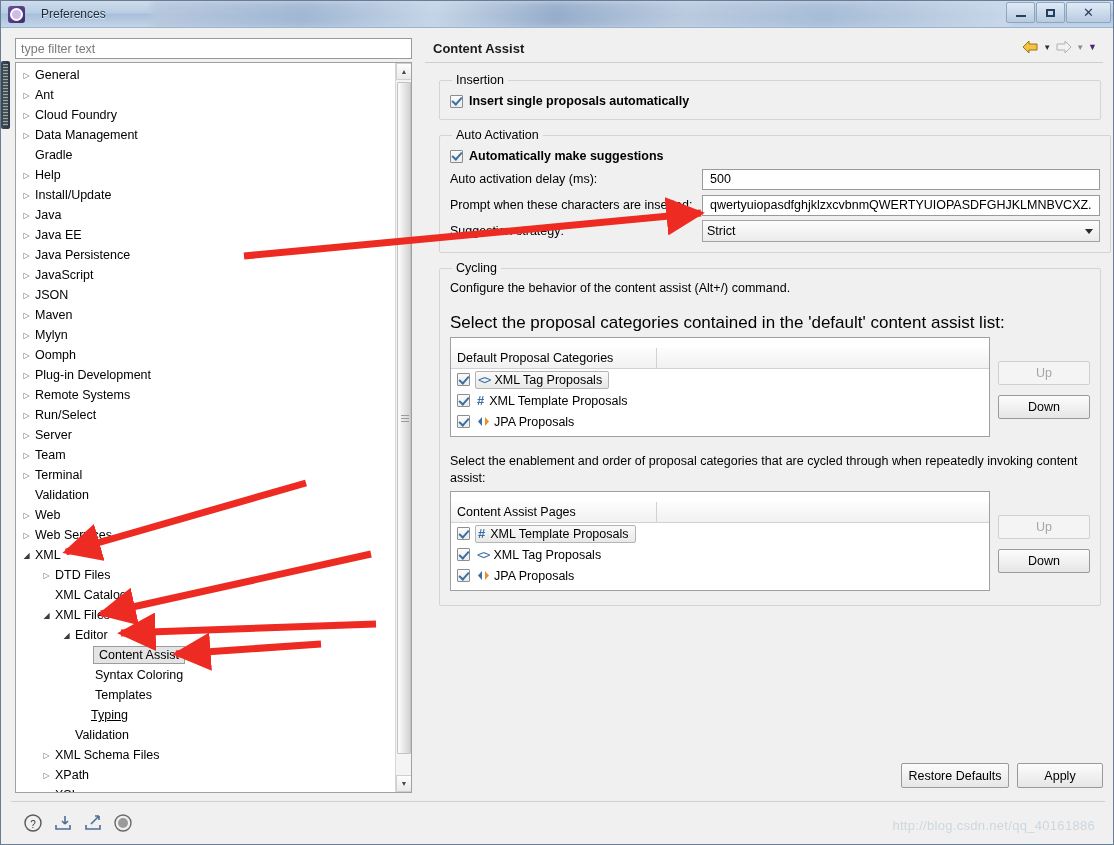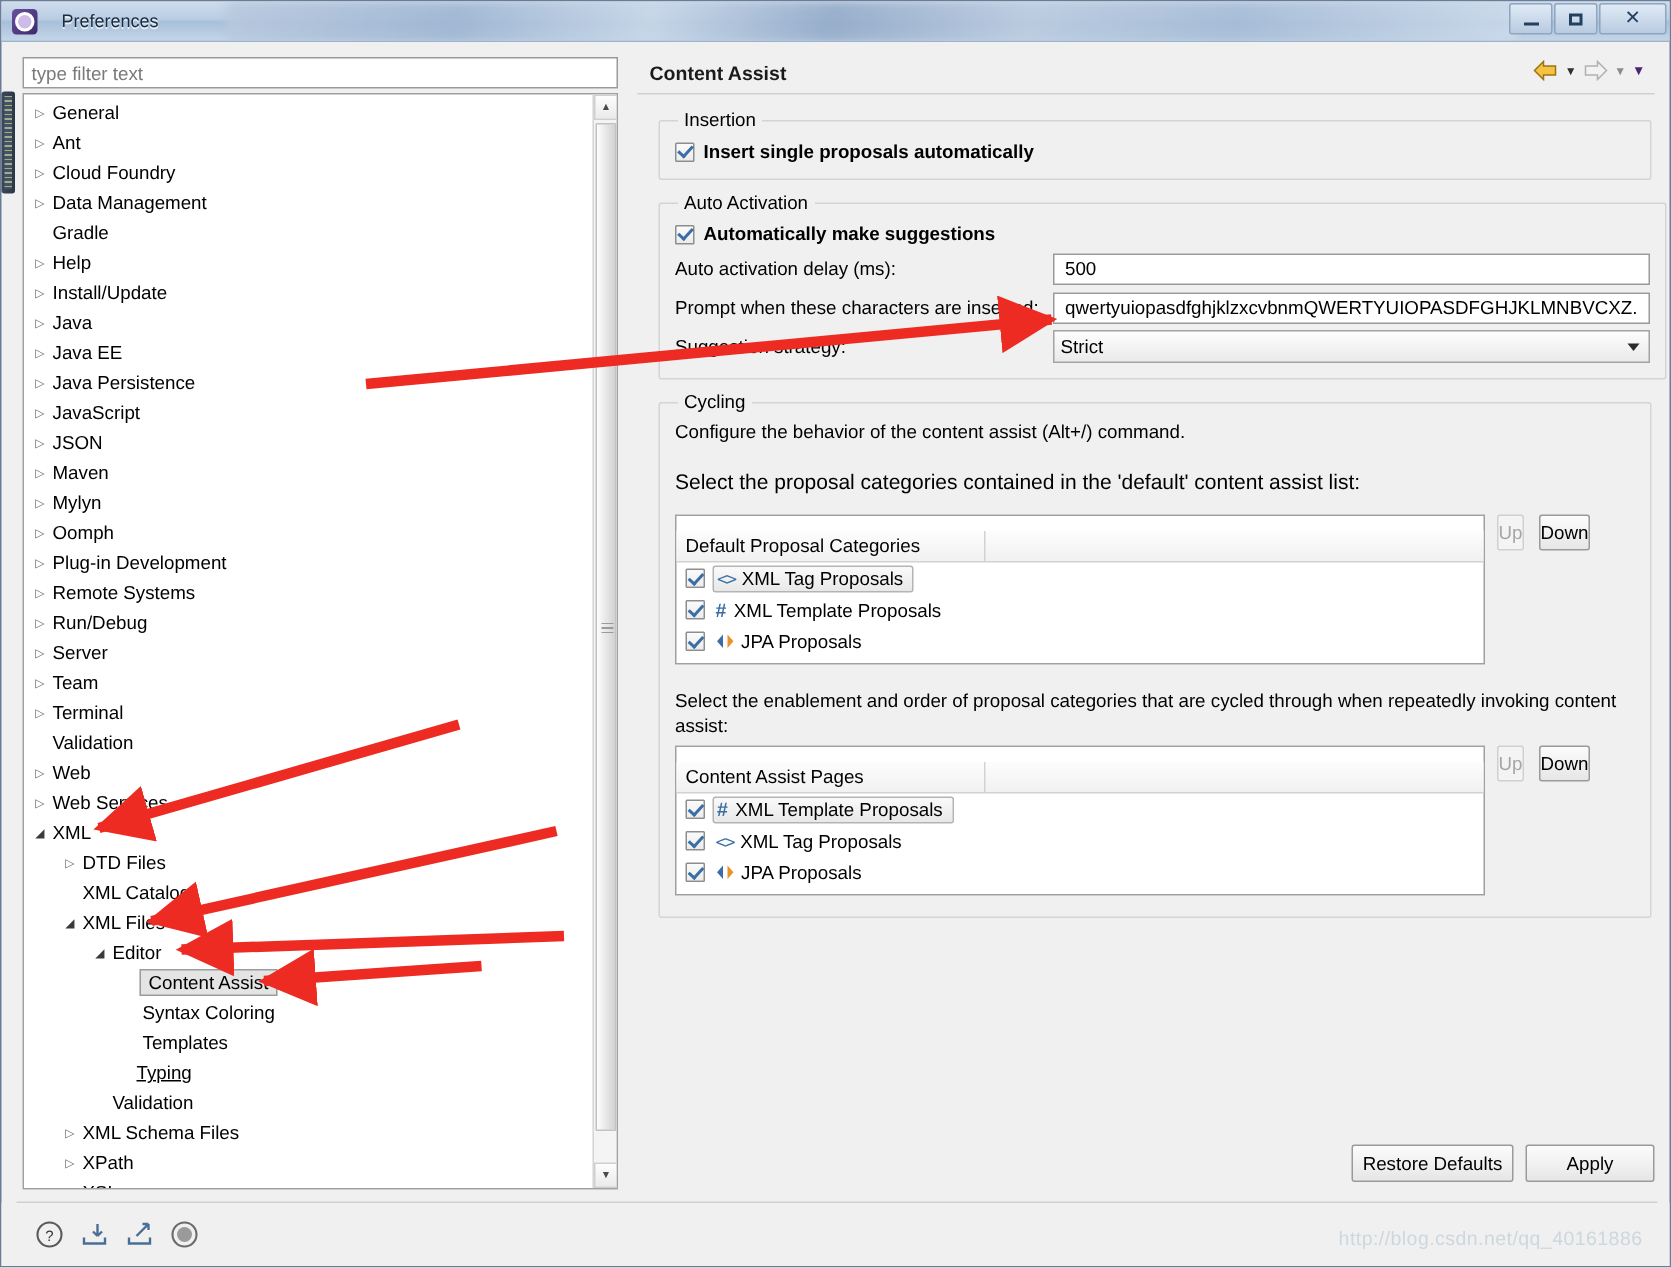--- a/index.html
+++ b/index.html
@@ -192,21 +192,21 @@
     padding: 0 4px; font-size: 12.5px; line-height: 20px;
     position: relative;
   }
   .tselect .caret {
     position: absolute; right: 6px; top: 50%; margin-top: -2px;
     width: 0; height: 0; border-left: 4px solid transparent;
     border-right: 4px solid transparent; border-top: 5px solid #2b2b2b;
   }
 
   .desc { font-size: 12.5px; margin: 2px 0 2px 0; }
-  .desc2 { font-size: 14px; margin: 18px 0 14px 0; }
+  .desc2 { font-size: 17px; margin: 18px 0 4px 0; }
   .desc3 { font-size: 12.5px; margin: 16px 0 4px 0; line-height: 17px; }
 
   .table-area { display: flex; align-items: flex-start; gap: 8px; }
   .tbl {
     flex: 1; border: 1px solid #a0a0a0; background: #fff; height: 100px;
   }
   .tbl-head {
     display: flex; height: 21px;
     background: linear-gradient(to bottom,#fdfdfd,#f1f1f1);
     border-bottom: 1px solid #d2d2d2;
@@ -222,21 +222,21 @@
   .row-inner { display: inline-flex; align-items: center; padding: 0 6px 0 2px; height: 18px; }
   .trow.sel .row-inner {
     background: linear-gradient(to bottom,#fafafa,#e8e8e8);
     border: 1px solid #b4b4b4; border-radius: 2px;
   }
   .ico-tag { color: #3a6ea5; font-size: 12px; margin-right: 4px; font-family: "DejaVu Sans Mono", monospace; letter-spacing: -1px; }
   .ico-hash { color: #3a6ea5; font-size: 13px; font-weight: bold; margin-right: 5px; }
   .ico-jpa { margin-right: 4px; display:inline-flex; align-items:center; }
   .row-text { font-size: 12.5px; }
 
-  .side-btns { width: 92px; display: flex; flex-direction: row; gap: 10px; }
+  .side-btns { width: 92px; display: flex; flex-direction: column; gap: 10px; margin-top: 24px; }
   .btn {
     height: 24px; border: 1px solid #9a9a9a; border-radius: 2px;
     background: linear-gradient(to bottom,#fcfcfc,#e6e6e6);
     font-size: 12.5px; display: flex; align-items: center; justify-content: center;
     font-family: "Liberation Sans", sans-serif; color: #000;
   }
   .btn.disabled { color: #a6a6a6; background: #f4f4f4; border-color: #d0d0d0; }
 
   
   .page-btns {
@@ -370,21 +370,21 @@
         <div class="tree-item" style="padding-left: 4px;">
           <span class="tw ">▷</span>
           <span class="tree-label">Plug-in Development</span>
         </div>
         <div class="tree-item" style="padding-left: 4px;">
           <span class="tw ">▷</span>
           <span class="tree-label">Remote Systems</span>
         </div>
         <div class="tree-item" style="padding-left: 4px;">
           <span class="tw ">▷</span>
-          <span class="tree-label">Run/Debug</span>
+          <span class="tree-label">Run/Select</span>
         </div>
         <div class="tree-item" style="padding-left: 4px;">
           <span class="tw ">▷</span>
           <span class="tree-label">Server</span>
         </div>
         <div class="tree-item" style="padding-left: 4px;">
           <span class="tw ">▷</span>
           <span class="tree-label">Team</span>
         </div>
         <div class="tree-item" style="padding-left: 4px;">

